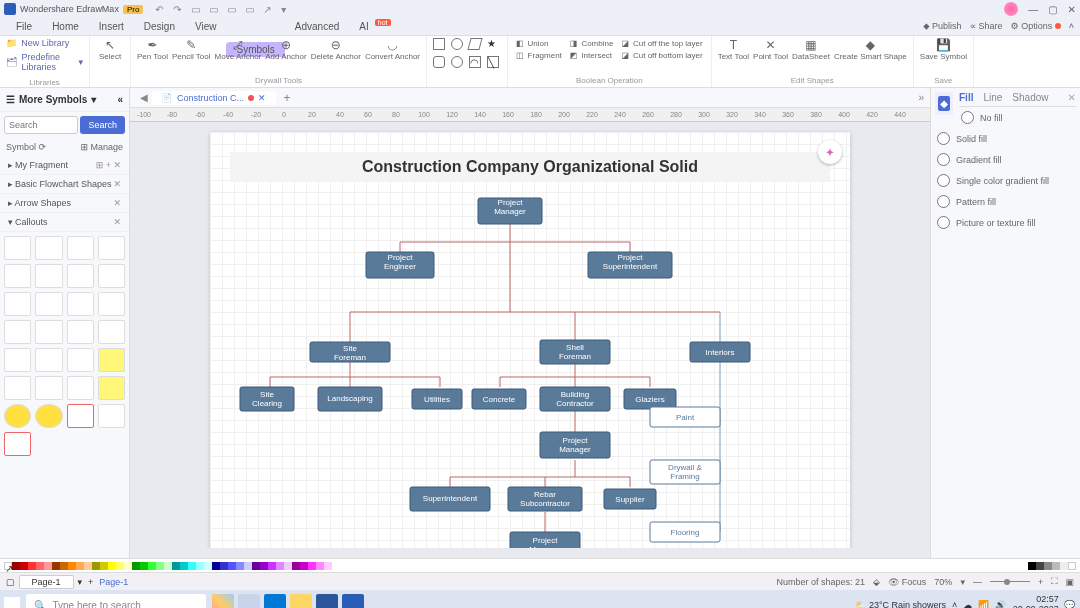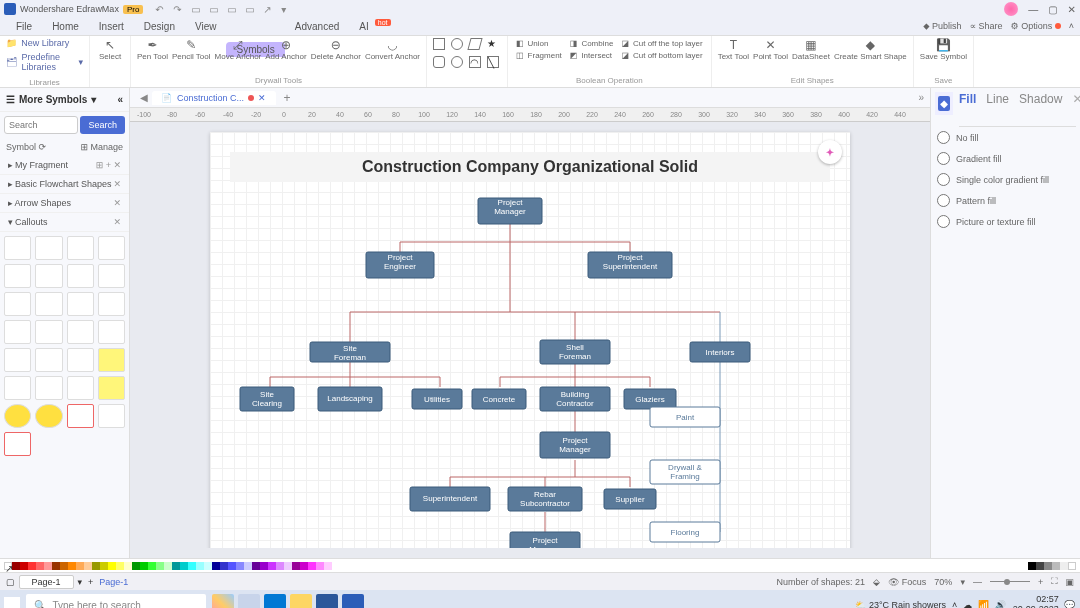--- a/index.html
+++ b/index.html
@@ -70,21 +70,21 @@
 svg.orgsvg { position: absolute; top: 60px; left: 0; width: 640px; height: 440px; }
 .node { fill: #5a7a9a; stroke: #3a5a7a; }
 .node-hollow { fill: #fff; stroke: #5a7a9a; }
 .nodetxt { fill: #fff; font-size: 8px; text-anchor: middle; }
 .nodetxt-dk { fill: #5a7a9a; font-size: 8px; text-anchor: middle; }
 line.conn { stroke: #b66; stroke-width: 1; }
 line.conn2 { stroke: #7a9ab8; stroke-width: 1; }
 
 
 .rightpanel { width: 150px; background: #f7f8fc; border-left: 1px solid #ddd; padding: 4px; }
-.rightpanel .tab-row { display: flex; gap: 10px; font-size: 12px; border-bottom: 1px solid #ddd; padding-bottom: 20px; }
+.rightpanel .tab-row { display: flex; gap: 10px; font-size: 10px; border-bottom: 1px solid #ddd; padding-bottom: 3px; }
 .rightpanel .tab-row span { color: #888; cursor: pointer; }
 .rightpanel .tab-row span.active { color: #4a6cd4; font-weight: 600; }
 .rightpanel .tab-row .x { margin-left: auto; color: #aaa; }
 .rightpanel .opt { display: flex; align-items: center; gap: 6px; padding: 4px 2px; font-size: 9px; color: #666; }
 .rightpanel .opt input { accent-color: #4a6cd4; }
 .rightpanel .topicons { display: flex; flex-direction: column; gap: 6px; align-items: center; background: #eef; width: 18px; padding: 4px 0; float: left; margin-right: 6px; }
 .colorstrip { height: 14px; display: flex; align-items: center; overflow: hidden; padding: 0 4px; background: #fff; border-top: 1px solid #ddd; }
 .colorstrip span { width: 8px; height: 8px; display: inline-block; }
 
 
@@ -438,20 +438,24 @@
     </div>
     <div class="tab-row">
       <span class="active">Fill</span>
       <span>Line</span>
       <span>Shadow</span>
       <span class="x">✕</span>
     </div>
     <label class="opt">
         <input type="radio" name="fill" style="">
         <span>No fill</span>
+      </label>
+    <label class="opt">
+        <input type="radio" name="fill" style="">
+        <span>Solid fill</span>
       </label>
     <label class="opt">
         <input type="radio" name="fill" style="">
         <span>Gradient fill</span>
       </label>
     <label class="opt">
         <input type="radio" name="fill" style="">
         <span>Single color gradient fill</span>
       </label>
     <label class="opt">

